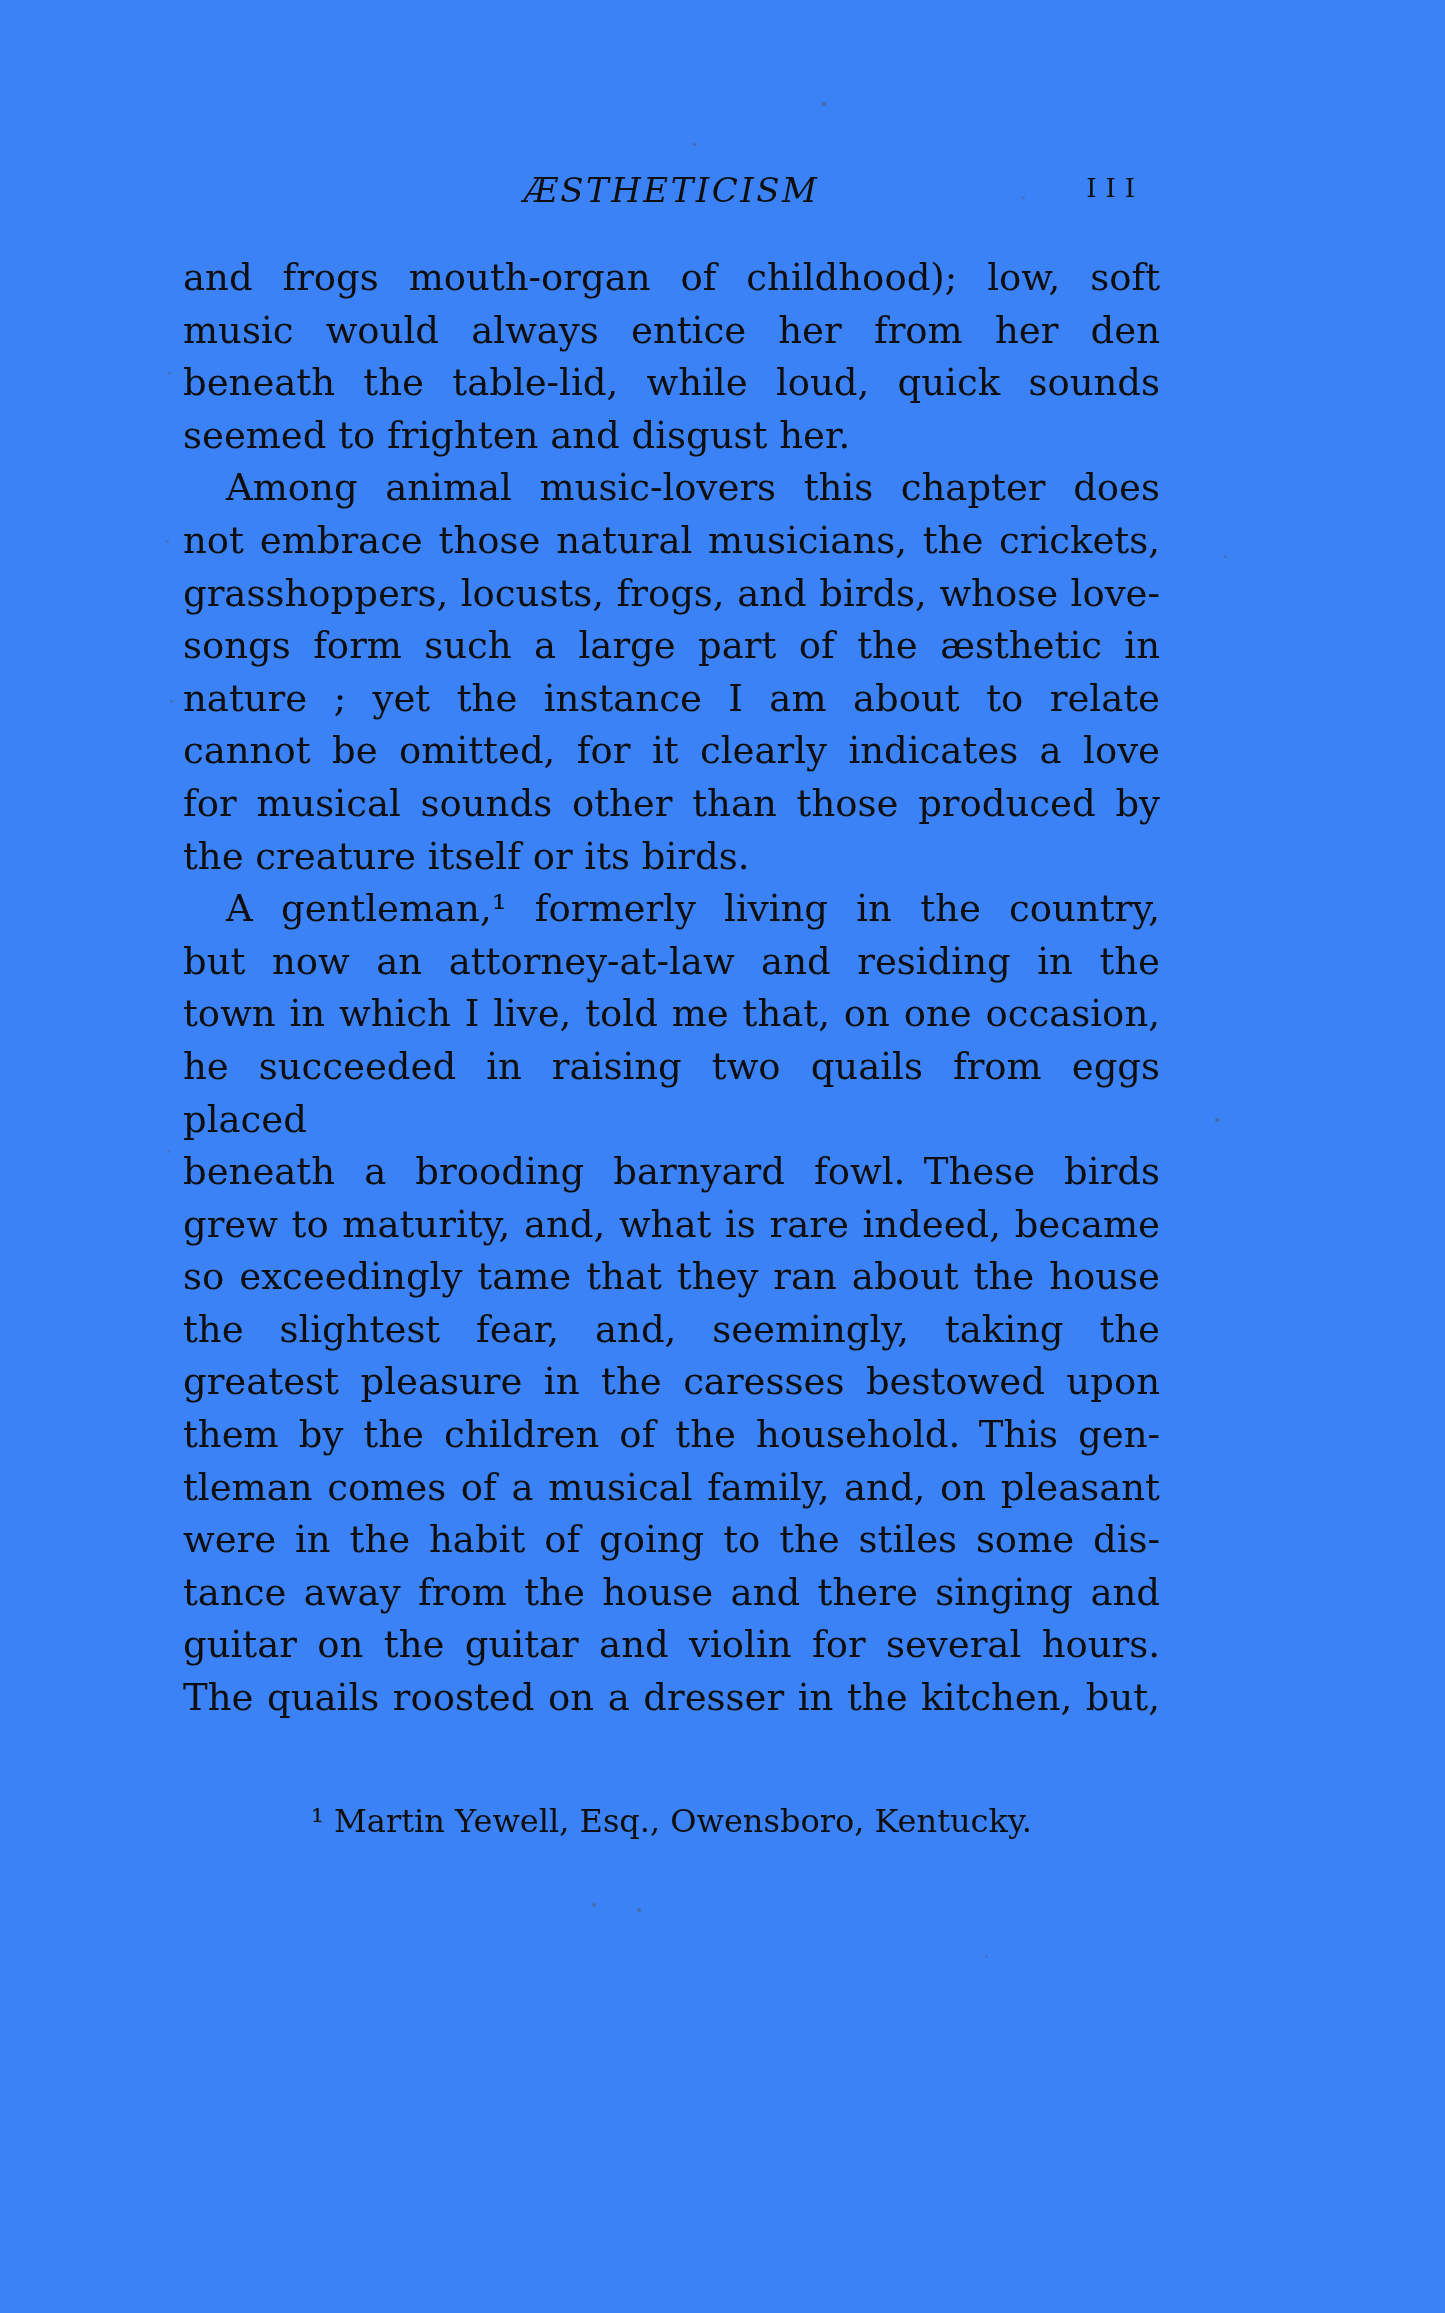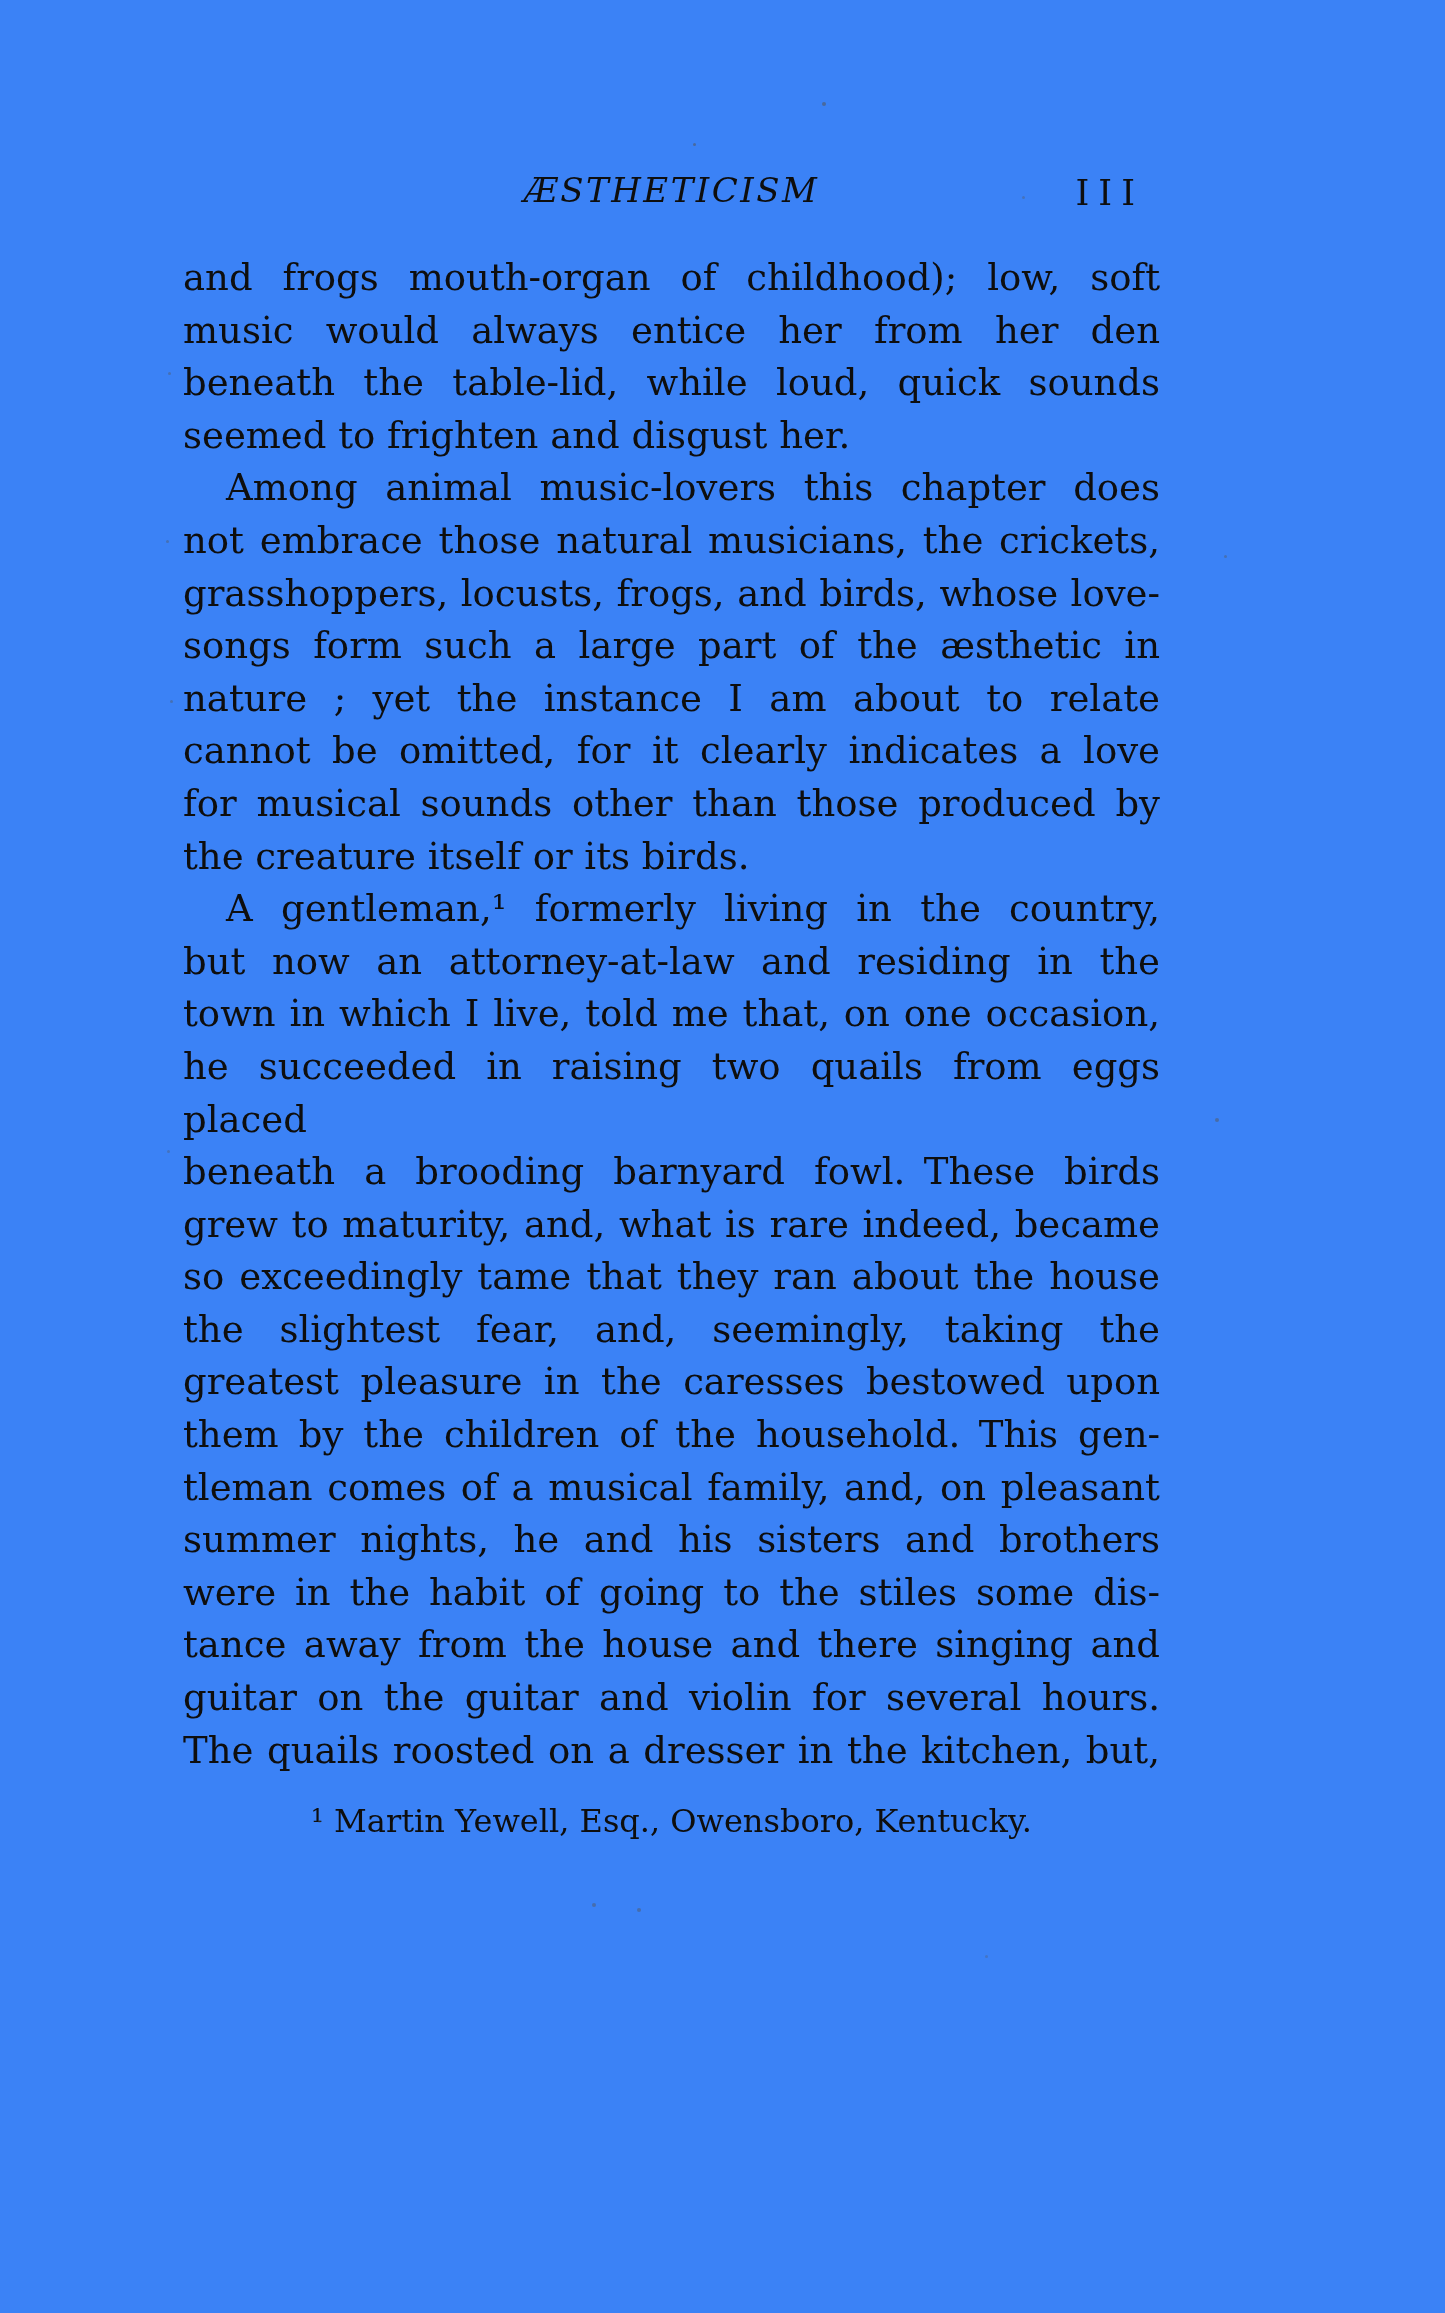--- a/index.html
+++ b/index.html
@@ -31,21 +31,21 @@
     transform: translateX(-50%);
     font-style: italic;
     font-size: 34px;
     letter-spacing: 2.5px;
     white-space: nowrap;
   }
   .head-pagenum {
     position: absolute;
     right: 16px;
     top: 3px;
-    font-size: 35px;
+    font-size: 26px;
     letter-spacing: 9px;
     white-space: nowrap;
   }
   
   .text-block {
     position: absolute;
     left: 183px;
     top: 252px;
     width: 977px;
     font-size: 37px;
@@ -113,21 +113,20 @@
         <div class="line">but now an attorney-at-law and residing in the</div>
         <div class="line">town in which I live, told me that, on one occasion,</div>
         <div class="line">he succeeded in raising two quails from eggs placed</div>
         <div class="line">beneath a brooding barnyard fowl. These birds</div>
         <div class="line">grew to maturity, and, what is rare indeed, became</div>
         <div class="line">so exceedingly tame that they ran about the house</div>
         <div class="line">the slightest fear, and, seemingly, taking the</div>
         <div class="line">greatest pleasure in the caresses bestowed upon</div>
         <div class="line">them by the children of the household. This gen-</div>
         <div class="line">tleman comes of a musical family, and, on pleasant</div>
-        <div class="line">summer nights, he and his sisters and brothers</div>
         <div class="line">were in the habit of going to the stiles some dis-</div>
         <div class="line">tance away from the house and there singing and</div>
         <div class="line">guitar on the guitar and violin for several hours.</div>
         <div class="line">The quails roosted on a dresser in the kitchen, but,</div>
       </div>
     </main>
 
   <div class="footnote">
     <span>¹ Martin Yewell, Esq., Owensboro, Kentucky.</span>
   </div>

